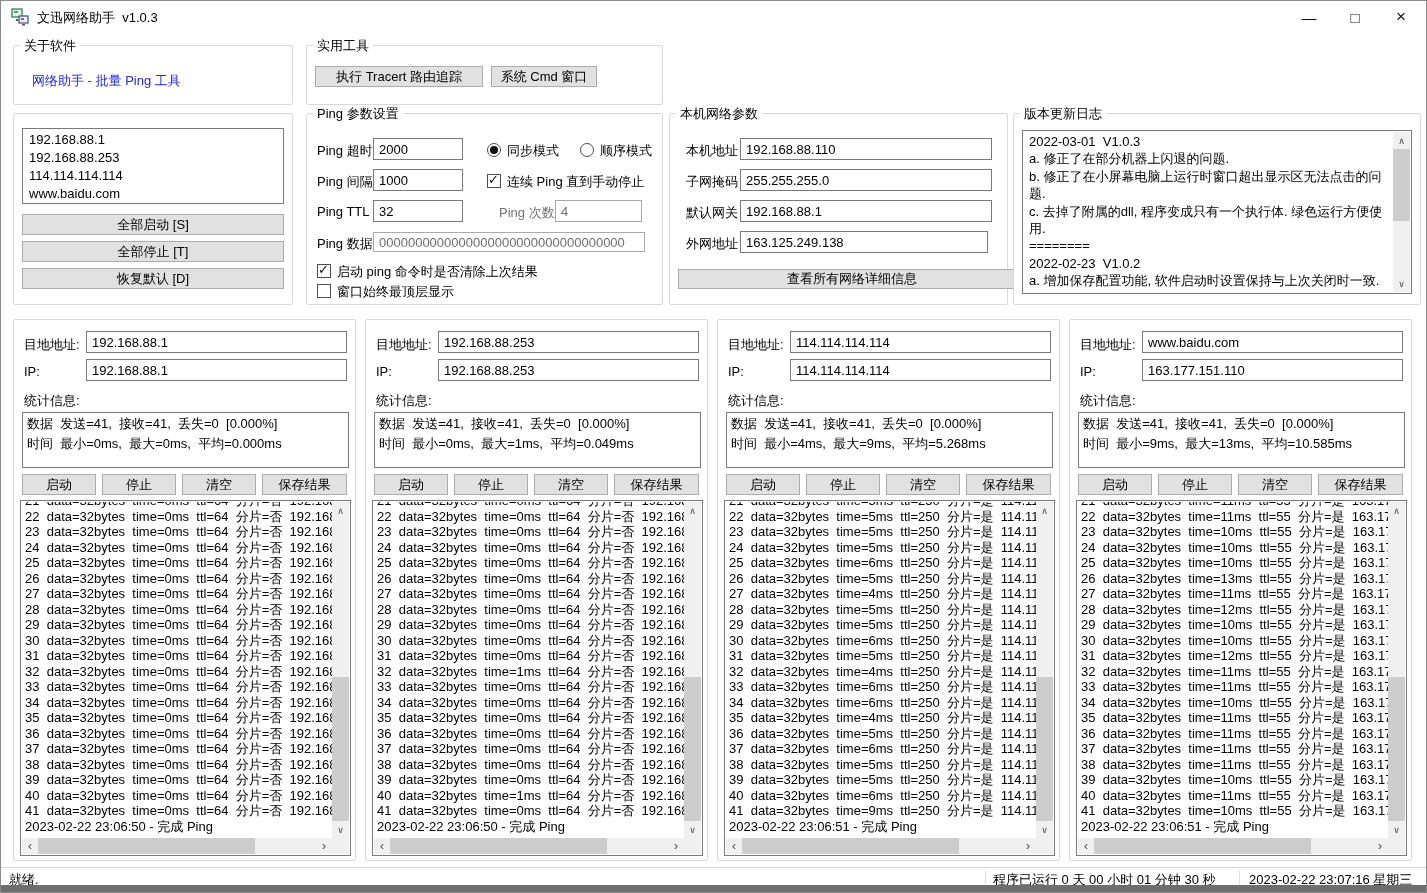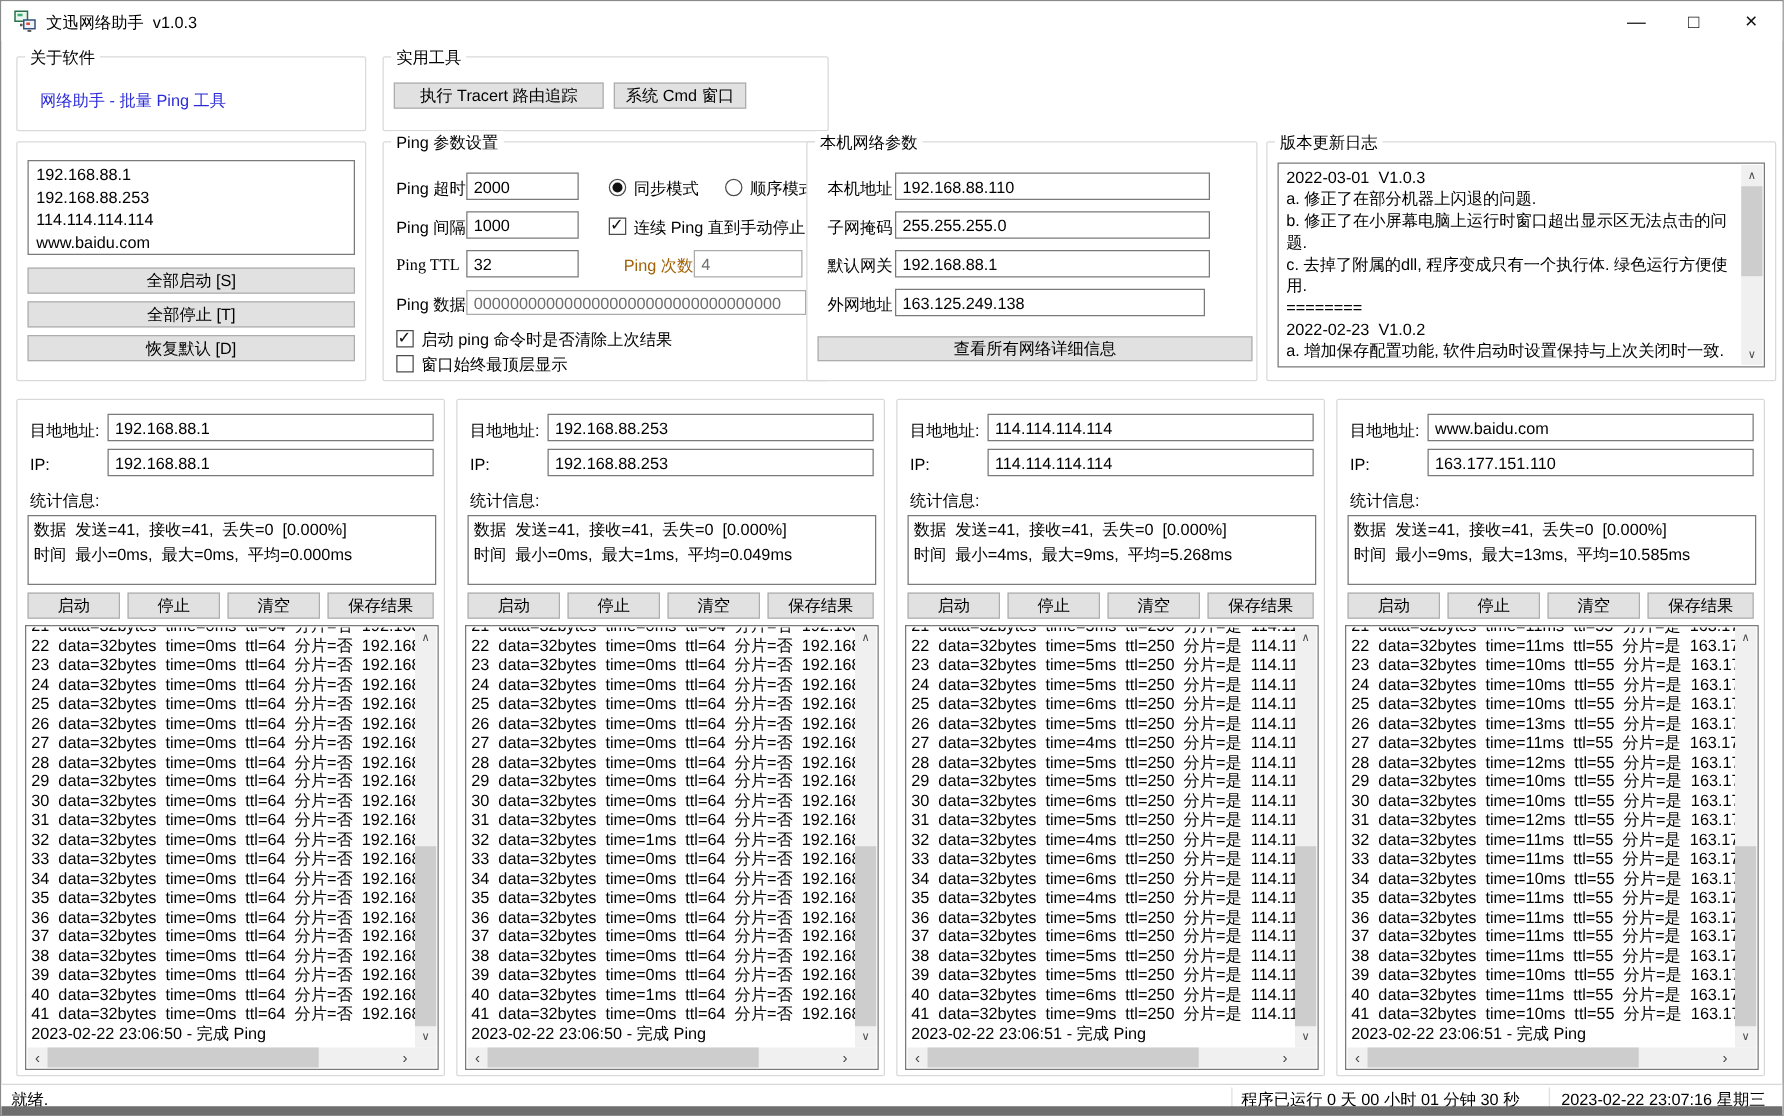--- a/index.html
+++ b/index.html
@@ -21,21 +21,21 @@
   
   .groupbox{position:absolute;border:1px solid #d9d9d9;border-radius:2px;background:#fff;}
   .legend{position:absolute;top:-9px;left:6px;background:#fff;padding:0 4px;font-size:13px;white-space:nowrap;}
   
   .field{position:absolute;border:1px solid #7a7a7a;background:#fff;font-size:13px;
          padding:1px 5px;height:22px;box-sizing:border-box;font-family:inherit;color:#000;outline:none;}
   .field.gray{border-color:#ababab;color:#6e6e6e;}
   .btn{position:absolute;background:#e1e1e1;border:1px solid #adadad;font-size:13px;color:#000;
        display:flex;align-items:center;justify-content:center;cursor:default;box-sizing:border-box;}
   .lbl{position:absolute;font-size:13px;white-space:nowrap;}
-  .lbl.gray{color:#a16207;}
+  .lbl.gray{color:#737373;}
   .link{color:#2b2bd7;}
   .checkbox{position:absolute;width:14px;height:14px;border:1px solid #4d4d4d;background:#fff;box-sizing:border-box;}
   .checkbox.on::after{content:"✓";position:absolute;left:0px;top:-2px;font-size:13px;font-weight:bold;color:#111;line-height:14px;}
   .radio{position:absolute;width:14px;height:14px;border:1px solid #4d4d4d;border-radius:50%;background:#fff;box-sizing:border-box;}
   .radio.on::after{content:"";position:absolute;left:2px;top:2px;right:2px;bottom:2px;background:#111;border-radius:50%;}
   .textpane{position:absolute;border:1px solid #7a7a7a;background:#fff;box-sizing:border-box;overflow:hidden;}
   .multiline{white-space:pre-line;padding:2px 6px;line-height:18px;font-size:13px;}
   
   .vscroll{position:absolute;top:1px;right:1px;bottom:17px;width:17px;background:#f0f0f0;}
   .vscroll.full{bottom:1px;}
@@ -104,21 +104,21 @@
 
 <div class="groupbox" style="left:305px;top:112px;width:355px;height:190px;">
   <span class="legend">Ping 参数设置</span>
 
   <span class="lbl" style="left:10px;top:28px;">Ping 超时</span>
   <input class="field" style="left: 66px; top: 24px; width: 90px;" value="2000">
 
   <span class="lbl" style="left:10px;top:59px;">Ping 间隔</span>
   <input class="field" style="left: 66px; top: 55px; width: 90px;" value="1000">
 
-  <span class="lbl" style="left:10px;top:90px;font-family:Liberation Serif, serif;">Ping TTL</span>
+  <span class="lbl" style="left:10px;top:90px;">Ping TTL</span>
   <input class="field" style="left: 66px; top: 86px; width: 90px;" value="32">
 
   <span class="lbl" style="left:10px;top:121px;">Ping 数据</span>
   <input class="field gray" style="left: 66px; top: 118px; width: 272px; height: 20px;" value="0000000000000000000000000000000000">
 
   <span class="radio on" style="left:180px;top:29px;"></span>
   <span class="lbl" style="left:200px;top:28px;">同步模式</span>
   <span class="radio" style="left:273px;top:29px;"></span>
   <span class="lbl" style="left:293px;top:28px;">顺序模式</span>
 
@@ -128,21 +128,21 @@
   <span class="lbl gray" style="left:192px;top:90px;">Ping 次数</span>
   <input class="field gray" style="left: 248px; top: 86px; width: 87px;" value="4">
 
   <span class="checkbox on" style="left:10px;top:150px;"></span>
   <span class="lbl" style="left:30px;top:149px;">启动 ping 命令时是否清除上次结果</span>
 
   <span class="checkbox" style="left:10px;top:170px;"></span>
   <span class="lbl" style="left:30px;top:169px;">窗口始终最顶层显示</span>
 </div>
 
-<div class="groupbox" style="left:644px;top:112px;width:337px;height:190px;padding-left:22px;">
+<div class="groupbox" style="left:668px;top:112px;width:337px;height:190px;">
   <span class="legend">本机网络参数</span>
 
   <span class="lbl" style="left:16px;top:28px;">本机地址</span>
   <input class="field" style="left: 70px; top: 24px; width: 252px;" value="192.168.88.110">
 
   <span class="lbl" style="left:16px;top:59px;">子网掩码</span>
   <input class="field" style="left: 70px; top: 55px; width: 252px;" value="255.255.255.0">
 
   <span class="lbl" style="left:16px;top:90px;">默认网关</span>
   <input class="field" style="left: 70px; top: 86px; width: 252px;" value="192.168.88.1">

